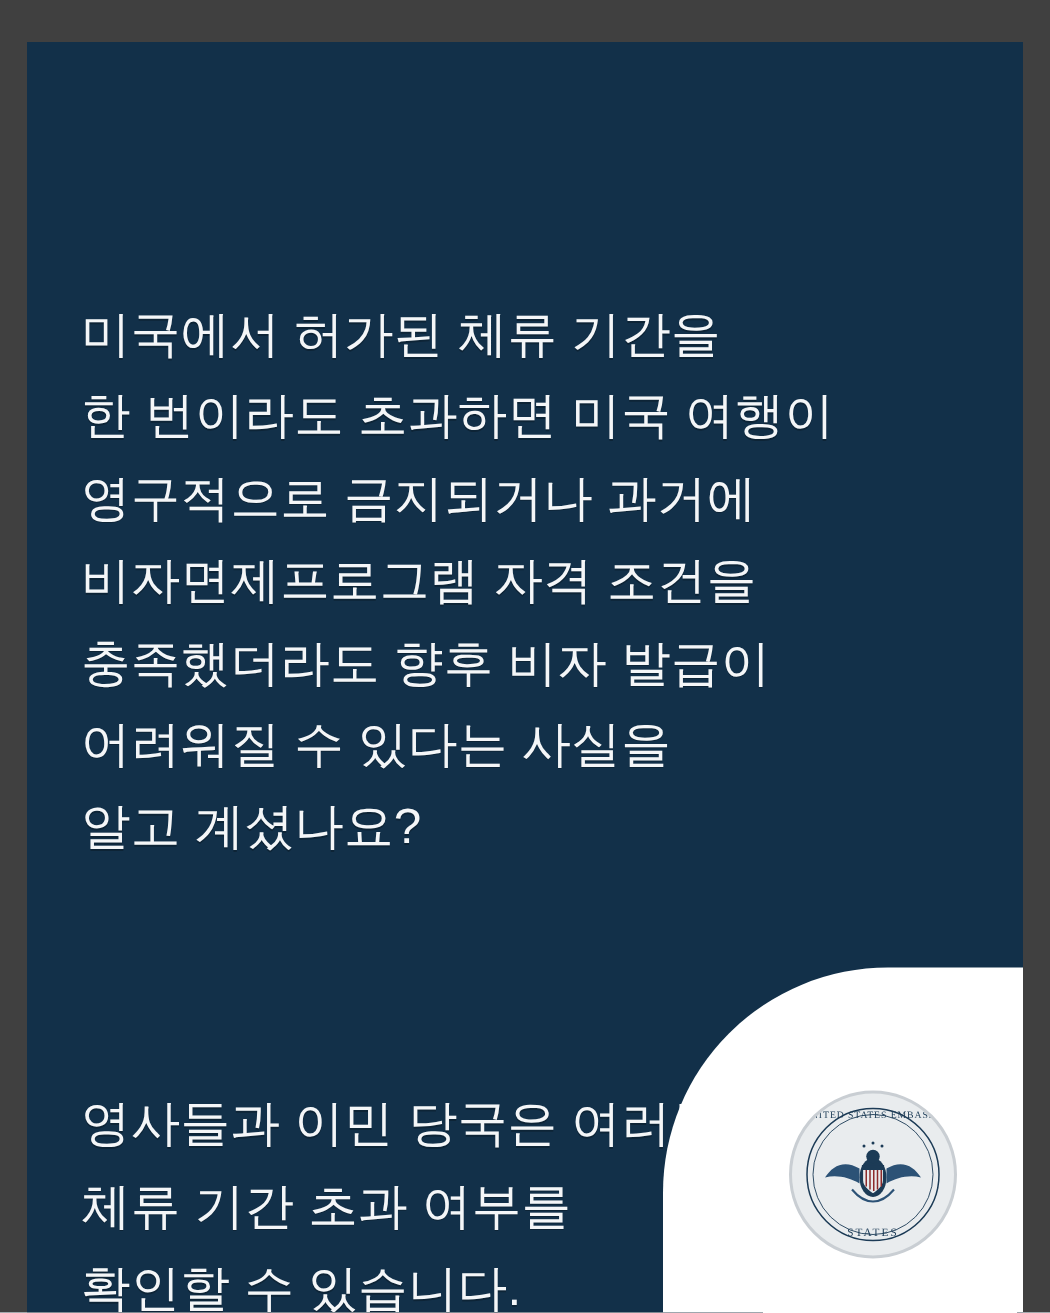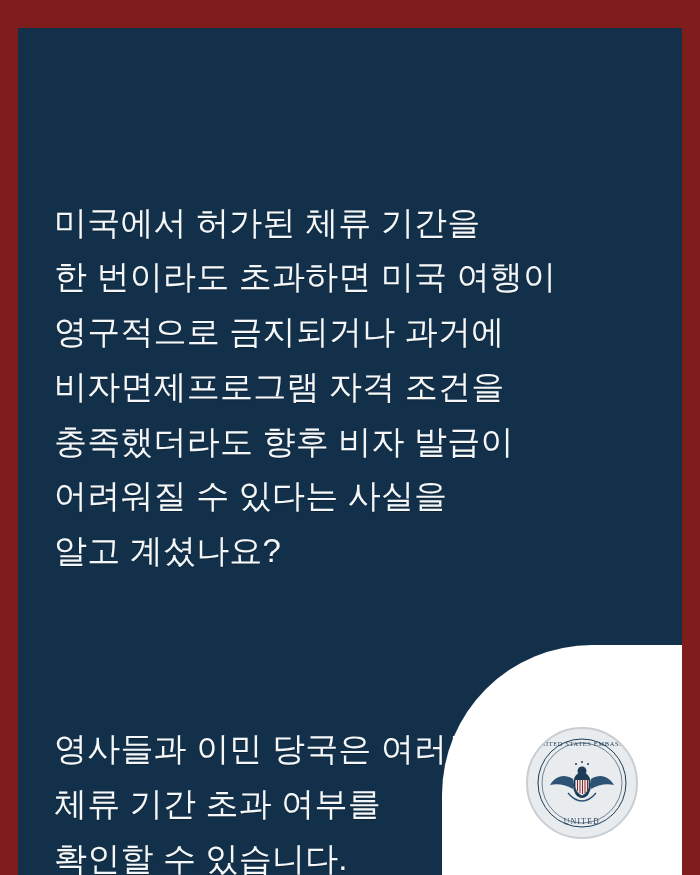--- a/index.html
+++ b/index.html
@@ -10,21 +10,21 @@
   body {
     width: 700px;
     height: 875px;
     font-family: "Liberation Sans", sans-serif;
     overflow: hidden;
   }
   .canvas {
     position: relative;
     width: 700px;
     height: 875px;
-    background: #7f1d1d;
+    background: #404040;
     box-sizing: border-box;
   }
   .card {
     position: absolute;
     left: 18px;
     top: 28px;
     width: 664px;
     height: 847px;
     background: #123049;
     overflow: hidden;
@@ -134,18 +134,18 @@
 
           <path d="M40 64 C45 70 50 72 54 72 C58 72 63 70 68 64" fill="none" stroke="#2c5276" stroke-width="1.4"></path>
 
           <g fill="#1c3b56">
             <circle cx="48" cy="35" r="1"></circle>
             <circle cx="54" cy="33" r="1"></circle>
             <circle cx="60" cy="35" r="1"></circle>
           </g>
         </svg>
         <div class="seal-text-top">UNITED STATES EMBASSY</div>
-        <div class="seal-text-bottom">UNITED</div>
+        <div class="seal-text-bottom">STATES</div>
       </div>
     </div>
 
   </div>
 </div>
 
 </body></html>

